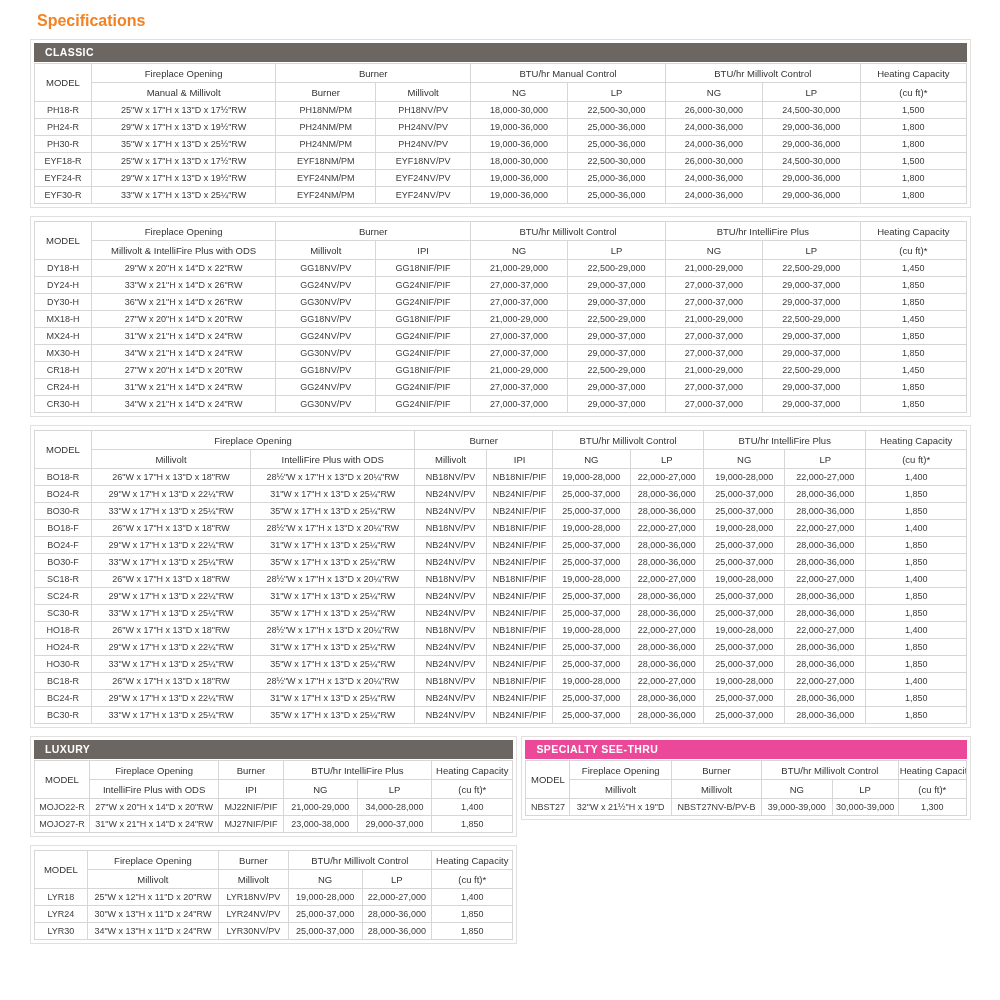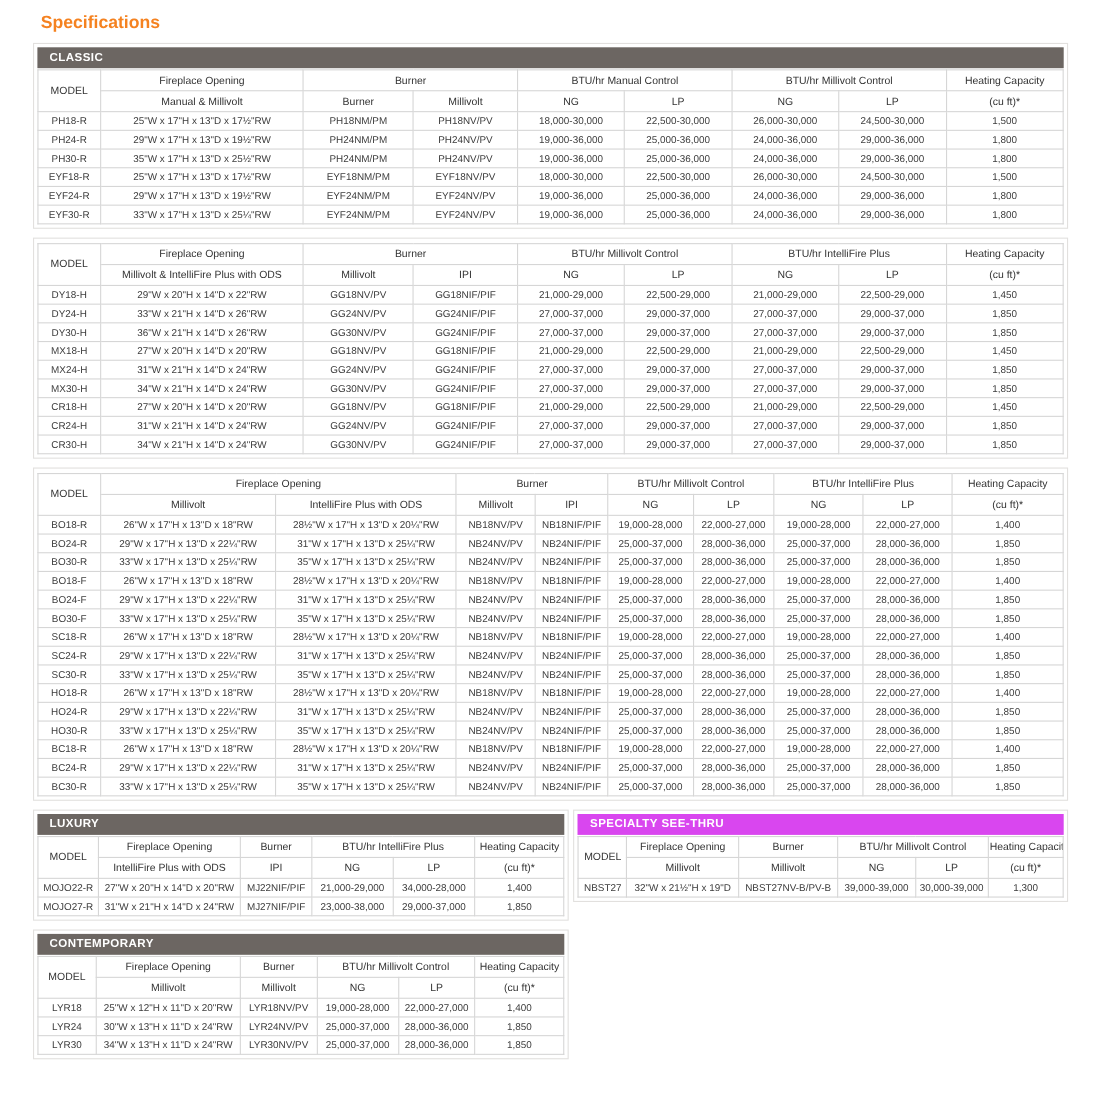--- a/index.html
+++ b/index.html
@@ -576,21 +576,21 @@
               <td>31"W x 21"H x 14"D x 24"RW</td>
               <td>MJ27NIF/PIF</td>
               <td>23,000-38,000</td>
               <td>29,000-37,000</td>
               <td>1,850</td>
             </tr>
           </tbody>
         </table>
     </div>
     <div class="section right">
-      <div class="section-bar" style="background: #d946ef;">SPECIALTY SEE-THRU</div>
+      <div class="section-bar" style="background: #ec4899;">SPECIALTY SEE-THRU</div>
       <table>
           <colgroup>
             <col style="width: 10%;">
             <col style="width: 23%;">
             <col style="width: 20.5%;">
             <col style="width: 16%;">
             <col style="width: 15%;">
             <col style="width: 15.5%;">
           </colgroup>
           <thead>
@@ -619,21 +619,20 @@
               <td>1,300</td>
             </tr>
           </tbody>
         </table>
     </div>
   </div>
 
   <div class="row-gap"></div>
 
   <div class="section half">
-    <div class="section-bar" style="background: rgb(108, 102, 98);">CONTEMPORARY</div>
     <table>
         <colgroup>
           <col style="width: 11%;">
           <col style="width: 27.5%;">
           <col style="width: 14.5%;">
           <col style="width: 15.5%;">
           <col style="width: 14.5%;">
           <col style="width: 17%;">
         </colgroup>
         <thead>

